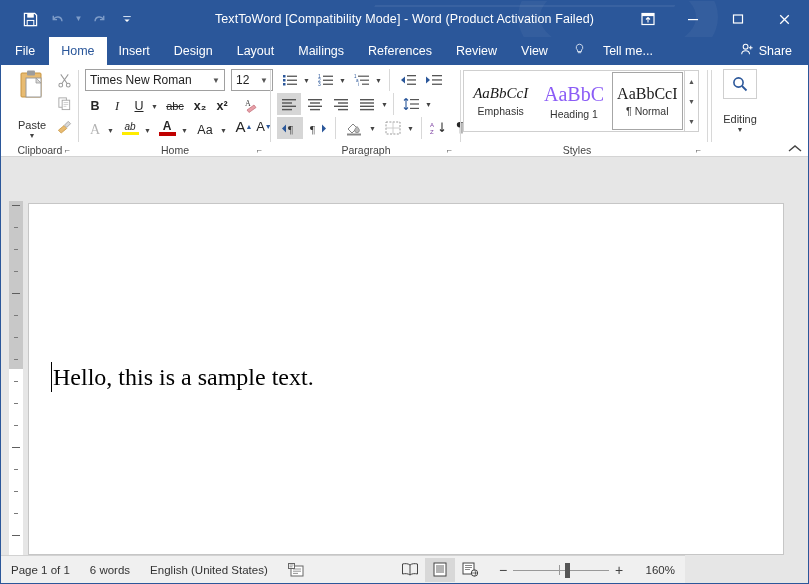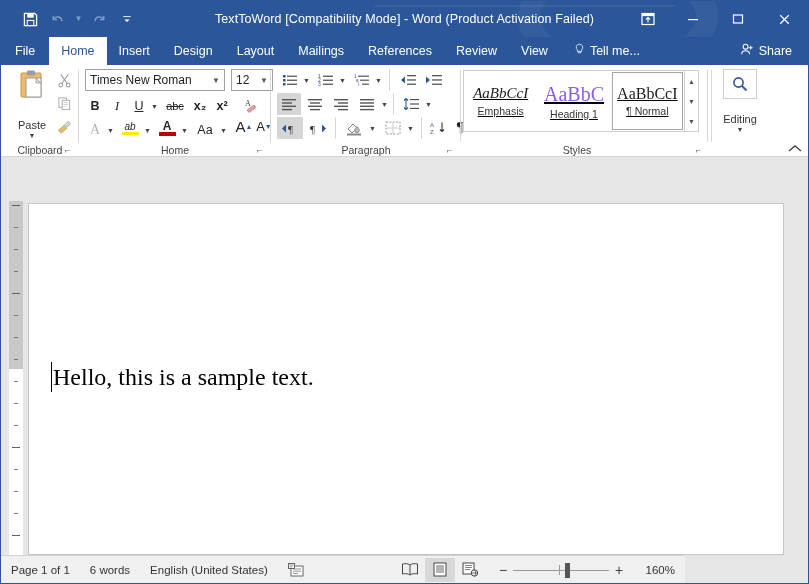--- a/index.html
+++ b/index.html
@@ -85,21 +85,21 @@
     padding: 0 12px;
     display: flex; align-items: center;
     font-size: 12.5px; color: #ffffff;
     white-space: nowrap;
   }
   .tab.file { padding: 0 14px; }
   .tab.active {
     background: #ffffff; color: #2b579a;
   }
   .tellme {
-    display: flex; align-items: center; gap: 5px;
+    display: flex; align-items: center; gap: 18px;
     padding: 0 10px 0 14px; font-size: 12.5px; color: #ffffff;
   }
   .tellme .bulb { font-size: 12px; }
   .share {
     position: absolute; right: 6px; top: 3px;
     display: flex; align-items: center; gap: 5px;
     padding: 3px 10px; font-size: 12.5px; color: #ffffff;
   }
 
   
@@ -644,21 +644,21 @@
         </svg>
       </div>
       <div class="icobtn" style="left:180px; top:52px; width:18px; font-size:14px; font-family:'Liberation Serif',serif;">¶</div>
 
       <div class="group-label">Paragraph</div>
       <div class="dlg-launcher" style="right:6px;">⌐</div>
       <div class="group-divider" style="right:0;"></div>
     </div>
 
     <div class="group" style="left:460px; width:245px;">
-      <div class="stylesbox" style="width:222px;text-decoration:underline;">
+      <div class="stylesbox" style="width:222px;">
         <div class="styleitem">
           <span class="style-preview emph">AaBbCcI</span>
           <span class="style-name">Emphasis</span>
         </div>
         <div class="styleitem">
           <span class="style-preview h1">AaBbC</span>
           <span class="style-name">Heading 1</span>
         </div>
         <div class="styleitem sel">
           <span class="style-preview norm">AaBbCcI</span>

